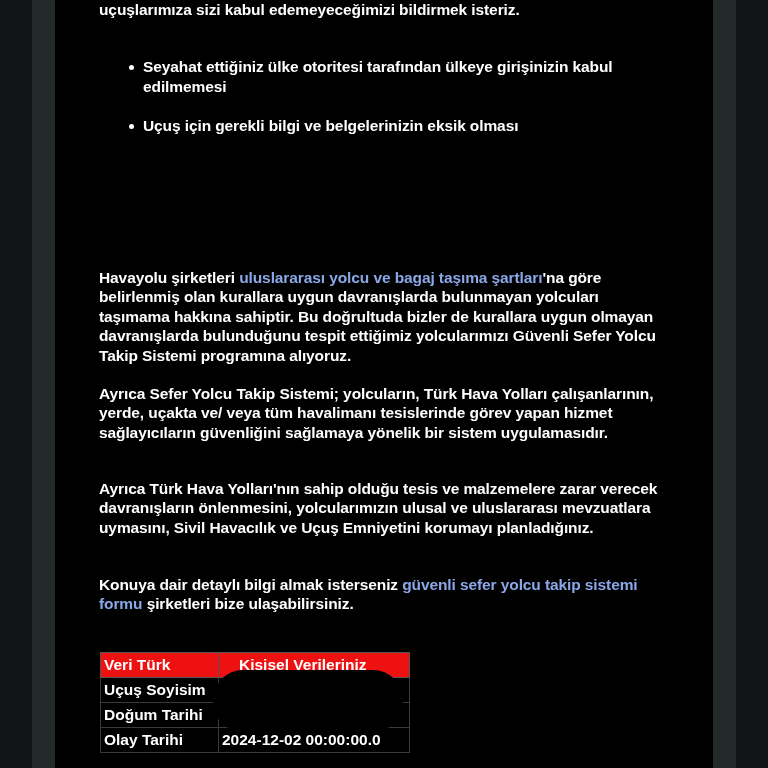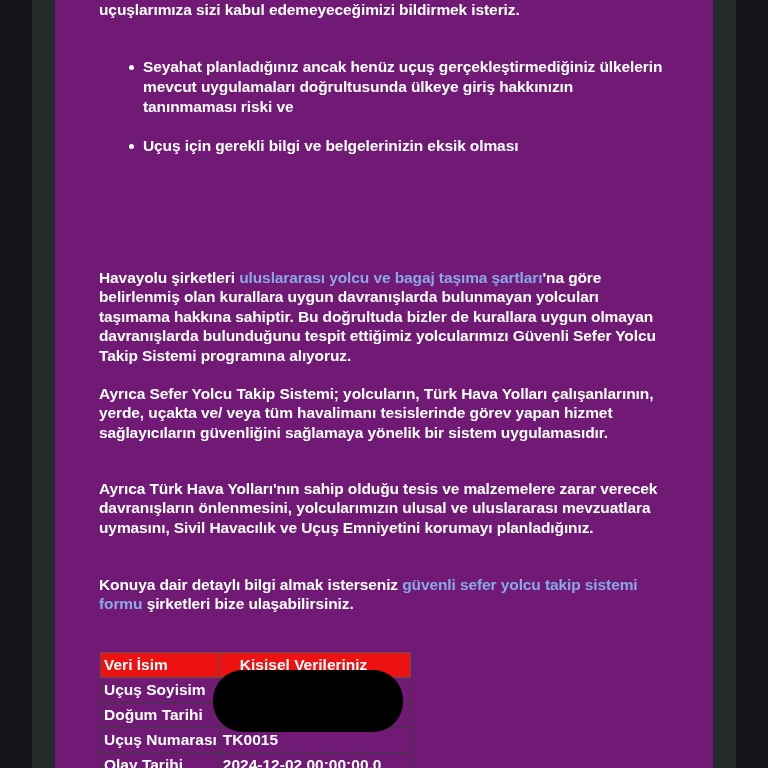--- a/index.html
+++ b/index.html
@@ -24,21 +24,21 @@
       width: 704px;
       height: 768px;
       background: #24292a;
     }
     .email-body {
       position: absolute;
       left: 55px;
       top: 0;
       width: 658px;
       height: 768px;
-      background: #701a75;
+      background: #000000;
       color: #ffffff;
     }
     .content {
       position: absolute;
       left: 44px;
       top: 0;
       width: 560px;
       font-weight: bold;
       font-size: 15.5px;
       line-height: 19.5px;
@@ -116,50 +116,46 @@
 <body>
 
 <div class="screen">
   <div class="frame"></div>
   <div class="email-body">
     <div class="content">
 
       <p class="intro-line">uçuşlarımıza sizi kabul edemeyeceğimizi bildirmek isteriz.</p>
 
       <ul class="reasons">
-        <li>Seyahat planladığınız ancak henüz uçuş gerçekleştirmediğiniz ülkelerin mevcut uygulamaları doğrultusunda ülkeye giriş hakkınızın tanınmaması riski ve</li>
+        <li>Seyahat ettiğiniz ülke otoritesi tarafından ülkeye girişinizin kabul edilmemesi</li>
         <li>Uçuş için gerekli bilgi ve belgelerinizin eksik olması</li>
       </ul>
 
       <p class="para p1"><span>Havayolu şirketleri </span><a class="link" href="#">uluslararası yolcu ve bagaj taşıma şartları</a><span>'na göre belirlenmiş olan kurallara uygun davranışlarda bulunmayan yolcuları taşımama hakkına sahiptir. Bu doğrultuda bizler de kurallara uygun olmayan davranışlarda bulunduğunu tespit ettiğimiz yolcularımızı Güvenli Sefer Yolcu Takip Sistemi programına alıyoruz.</span></p>
 
       <p class="para p2">Ayrıca Sefer Yolcu Takip Sistemi; yolcuların, Türk Hava Yolları çalışanlarının, yerde, uçakta ve/ veya tüm havalimanı tesislerinde görev yapan hizmet sağlayıcıların güvenliğini sağlamaya yönelik bir sistem uygulamasıdır.</p>
 
       <p class="para p3">Ayrıca Türk Hava Yolları'nın sahip olduğu tesis ve malzemelere zarar verecek davranışların önlenmesini, yolcularımızın ulusal ve uluslararası mevzuatlara uymasını, Sivil Havacılık ve Uçuş Emniyetini korumayı planladığınız.</p>
 
       <p class="para p4"><span>Konuya dair detaylı bilgi almak isterseniz </span><a class="link" href="#">güvenli sefer yolcu takip sistemi formu</a><span> şirketleri bize ulaşabilirsiniz.</span></p>
     </div>
 
     <table class="data-table">
       <tbody>
           <tr>
-        <th class="col1">Veri İsim</th>
+        <th class="col1">Veri Türk</th>
         <th class="col2">Kişisel Verileriniz</th>
       </tr>
       <tr>
         <td>Uçuş Soyisim</td>
         <td></td>
       </tr>
       <tr>
         <td>Doğum Tarihi</td>
         <td></td>
-      </tr>
-      <tr>
-        <td>Uçuş Numarası</td>
-        <td>TK0015</td>
       </tr>
       <tr>
         <td>Olay Tarihi</td>
         <td>2024-12-02 00:00:00.0</td>
       </tr>
     </tbody>
       </table>
 
     <div class="redaction"></div>
   </div>

